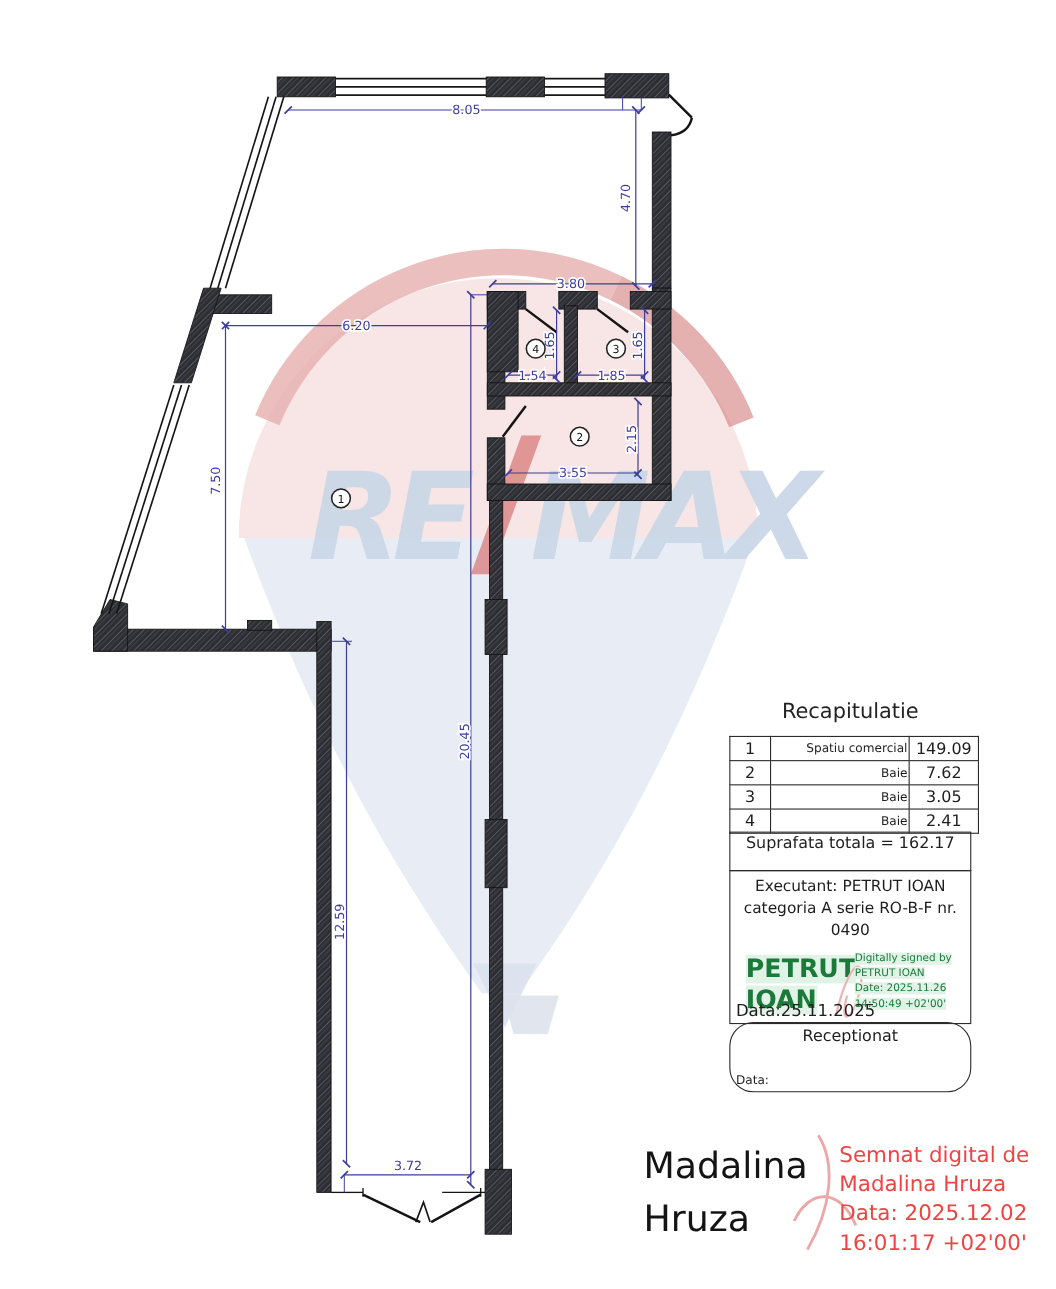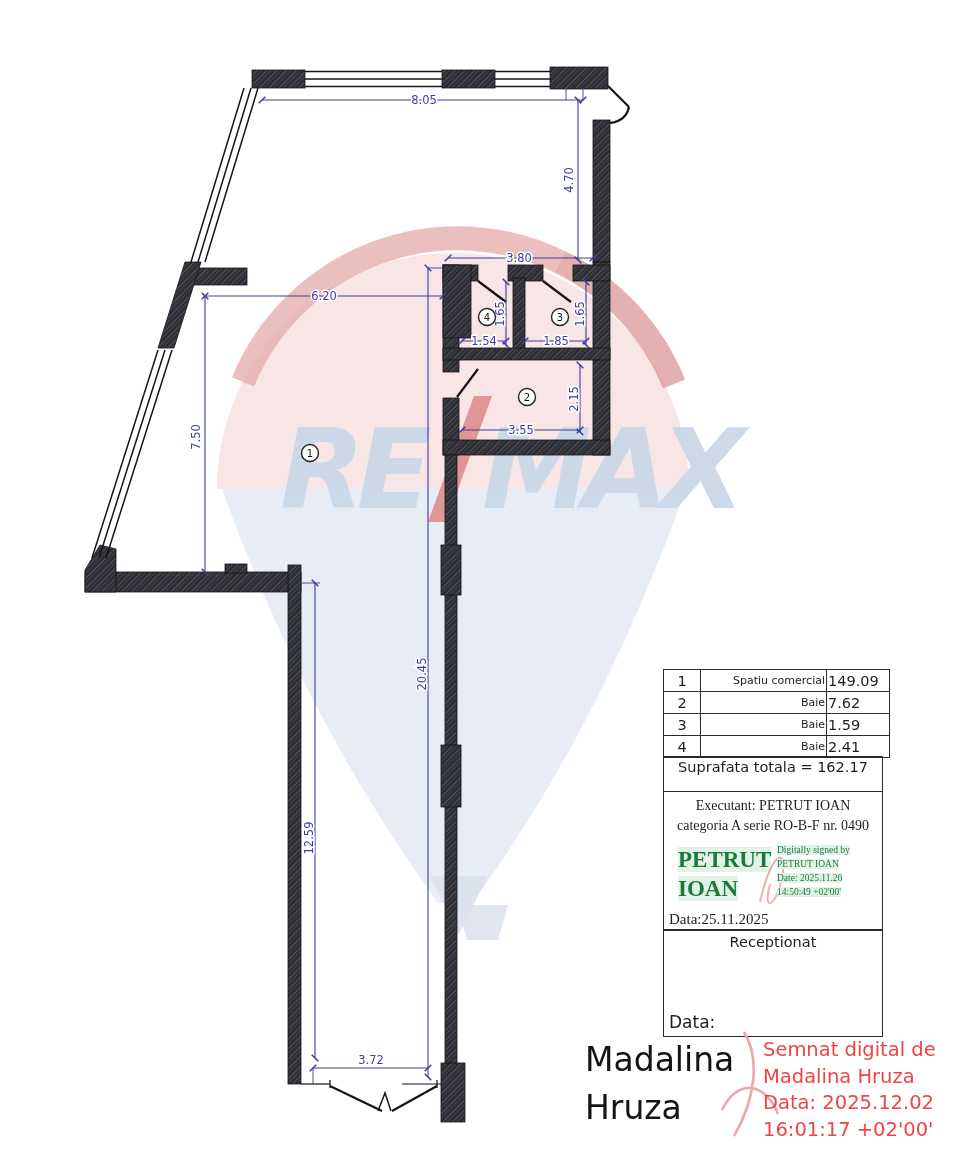--- a/index.html
+++ b/index.html
@@ -13,35 +13,35 @@
   
   .recap-title{position:absolute;left:663px;top:636px;width:220px;text-align:center;
                font-size:19px;color:#232323;}
   .recap-wrap{position:absolute;left:663px;top:669px;width:220px;}
   .box{border:1.6px solid #2b2b2b;box-sizing:border-box;background:transparent;}
   table.recap{border-collapse:collapse;table-layout:fixed;width:220px;}
   table.recap td,table.recap th{border:1.6px solid #2b2b2b;font-weight:normal;color:#1e1e1e;}
   th.h{font-size:13px;line-height:1.25;padding:3px 1px;text-align:center;}
   td.nr{width:34px;text-align:center;font-size:14.5px;height:19px;}
   td.nm{width:120px;text-align:right;font-size:11px;padding-left:7px;}
-  td.ar{width:60px;font-size:14.5px;}
+  td.ar{width:60px;text-align:center;font-size:14.5px;}
   .total-row{margin-top:-1.6px;height:36px;line-height:21px;text-align:center;font-size:14.5px;color:#1e1e1e;}
-  .exec-box{margin-top:-1.6px;padding-top:4px;position:relative;height:140px;font-family:Liberation Serif, serif;}
+  .exec-box{margin-top:-1.6px;padding-top:4px;position:relative;height:140px;}
   .exec-line{text-align:center;font-size:14px;line-height:1.45;color:#1e1e1e;}
   .sig-row{position:relative;height:72px;margin-top:8px;}
   .sig-name{position:absolute;left:14px;top:2px;width:102px;font-size:23px;line-height:1.25;
             font-weight:bold;color:#1b7a3a;}
   .sig-name span{background:#e1f2e6;}
   .sig-details{position:absolute;left:113px;top:0px;width:100px;font-size:9.5px;line-height:1.45;
                color:#1b7a3a;}
   .sig-details span{background:#e1f2e6;}
   .exec-date{position:absolute;left:5px;bottom:2px;font-size:15px;color:#1e1e1e;}
-  .recv-box{margin-top:-1.6px;height:108px;position:relative;}
+  .recv-box{margin-top:-1.6px;height:64px;position:relative;border-radius:22px;}
   .recv-title{text-align:center;font-size:14.5px;margin-top:4px;color:#1e1e1e;}
-  .recv-date{position:absolute;left:5px;bottom:4px;font-size:17px;color:#1e1e1e;}
+  .recv-date{position:absolute;left:5px;bottom:4px;font-size:11px;color:#1e1e1e;}
 
   
   .bsig-name{position:absolute;left:585px;top:1036px;width:180px;font-size:33px;line-height:1.45;
              color:#141414;}
   .bsig-details{position:absolute;left:763px;top:1037px;width:195px;font-size:19.5px;line-height:1.36;
                 color:#ef4444;}
   .squiggle{position:absolute;pointer-events:none;}
 </style>
 </head>
 <body>
@@ -175,38 +175,39 @@
     <text class="roomnum" x="310" y="457" text-anchor="middle">1</text>
     <circle cx="527" cy="397" r="8.5" fill="#fff" stroke="#222" stroke-width="1.4"></circle>
     <text class="roomnum" x="527" y="401" text-anchor="middle">2</text>
     <circle cx="560" cy="317" r="8.5" fill="#fff" stroke="#222" stroke-width="1.4"></circle>
     <text class="roomnum" x="560" y="321" text-anchor="middle">3</text>
     <circle cx="487" cy="317" r="8.5" fill="#fff" stroke="#222" stroke-width="1.4"></circle>
     <text class="roomnum" x="487" y="321" text-anchor="middle">4</text>
   </g>
 </svg>
 
+<div class="recap-title">Recapitulatie</div>
 
 <div class="recap-wrap">
   <table class="recap">
     <tbody>
     <tr>
       <td class="nr">1</td>
       <td class="nm" style="padding-left:4px">Spatiu comercial</td>
       <td class="ar">149.09</td>
     </tr>
     <tr>
       <td class="nr">2</td>
       <td class="nm">Baie</td>
       <td class="ar">7.62</td>
     </tr>
     <tr>
       <td class="nr">3</td>
       <td class="nm">Baie</td>
-      <td class="ar">1.59</td>
+      <td class="ar">3.05</td>
     </tr>
     <tr>
       <td class="nr">4</td>
       <td class="nm">Baie</td>
       <td class="ar">2.41</td>
     </tr>
   </tbody>
       </table>
 
   <div class="box total-row">Suprafata totala = 162.17</div>

